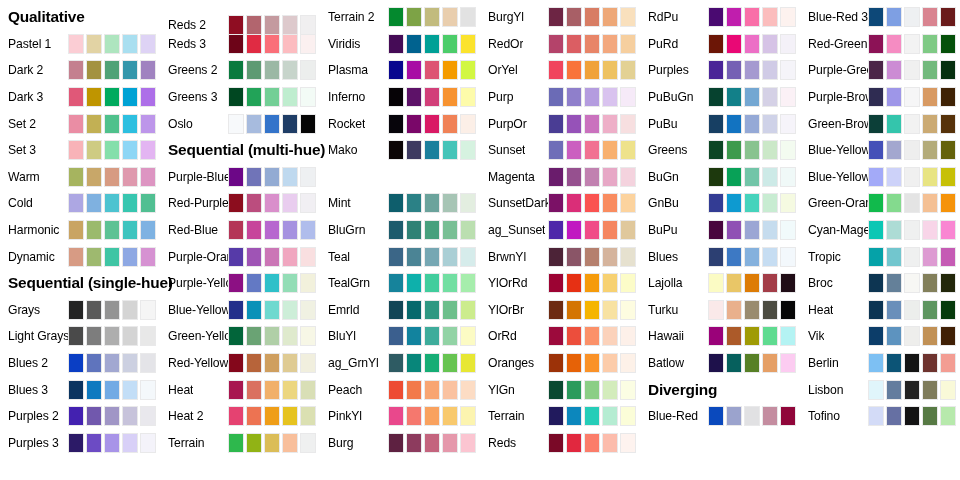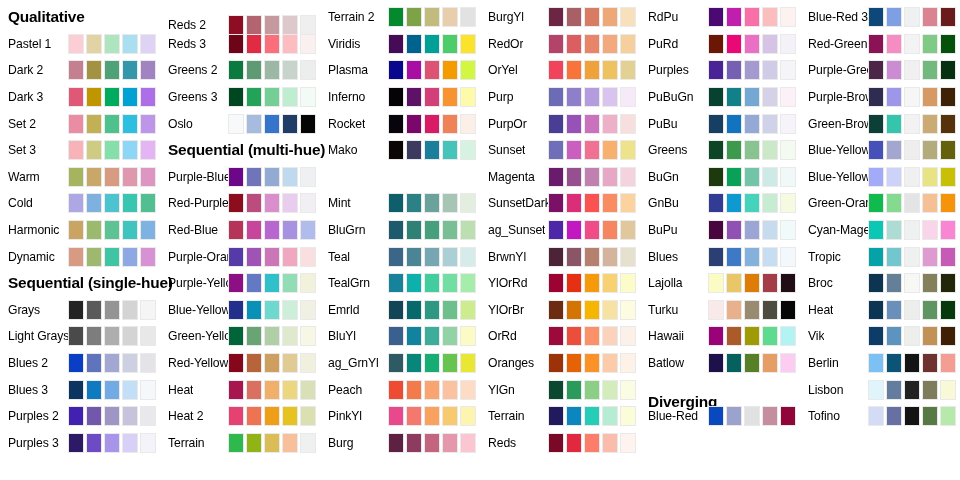--- a/index.html
+++ b/index.html
@@ -866,21 +866,21 @@
       <div class="row" style="top: 349.8px;">
         <div class="row-label">Batlow</div>
         <div class="swatches">
           <div class="swatch" title="#1e114b" style="background: rgb(30, 17, 75);"></div>
           <div class="swatch" title="#06605d" style="background: rgb(6, 96, 93);"></div>
           <div class="swatch" title="#578026" style="background: rgb(87, 128, 38);"></div>
           <div class="swatch" title="#e59f66" style="background: rgb(229, 159, 102);"></div>
           <div class="swatch" title="#fcccf1" style="background: rgb(252, 204, 241);"></div>
         </div>
       </div>
-      <div class="row" style="top: 376.4px; margin-top: 12px;">
+      <div class="row" style="top: 376.4px;">
         <div class="section-header">Diverging</div>
       </div>
       <div class="row" style="top: 403px;">
         <div class="row-label">Blue-Red</div>
         <div class="swatches">
           <div class="swatch" title="#0a49bd" style="background: rgb(10, 73, 189);"></div>
           <div class="swatch" title="#9ba3cd" style="background: rgb(155, 163, 205);"></div>
           <div class="swatch" title="#e1e1e3" style="background: rgb(225, 225, 227);"></div>
           <div class="swatch" title="#c48da0" style="background: rgb(196, 141, 160);"></div>
           <div class="swatch" title="#90063a" style="background: rgb(144, 6, 58);"></div>

